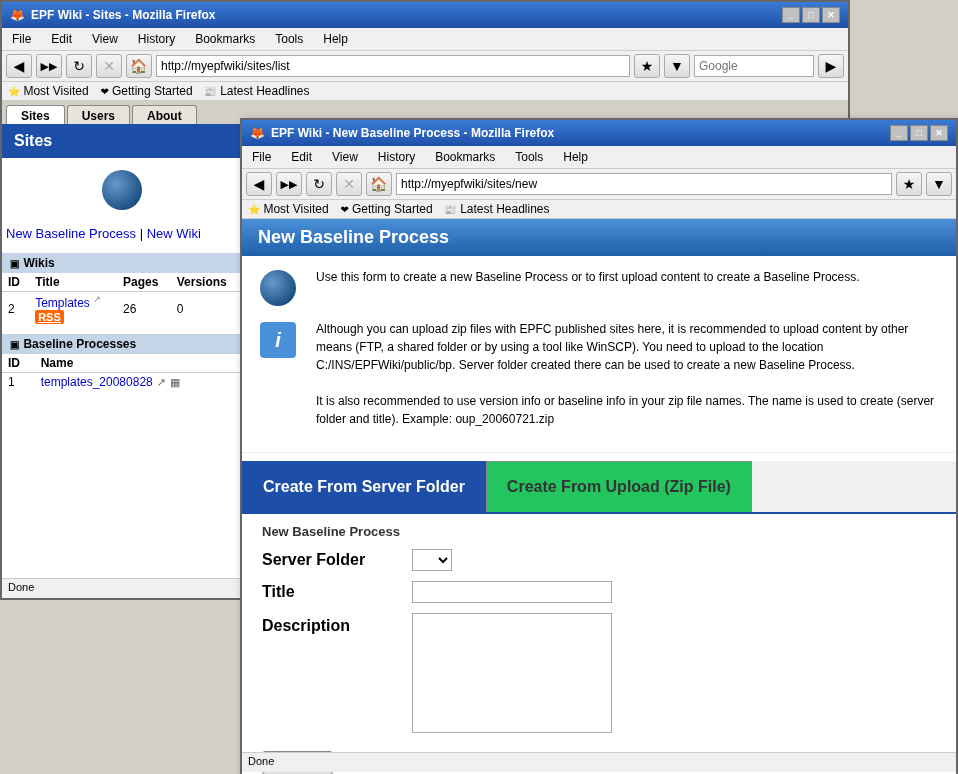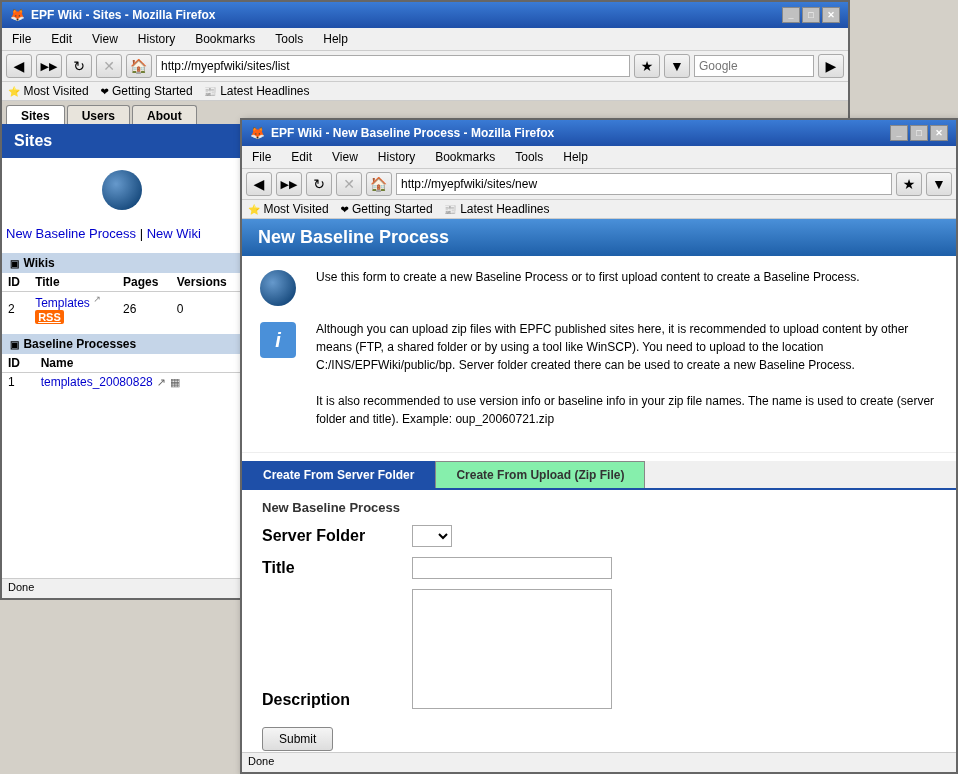--- a/index.html
+++ b/index.html
@@ -282,34 +282,34 @@
     .info-text { font-size: 12px; line-height: 1.5; }
 
     
     .tab-container {
       display: flex;
       padding: 0;
       background: #f0f0f0;
       margin-top: 8px;
     }
     .tab-btn {
-      padding: 6px 20px;
-      font-size: 12px;
+      padding: 16px 20px;
+      font-size: 16px;
       font-weight: bold;
       cursor: pointer;
       border: 1px solid #888;
       border-bottom: none;
     }
     .tab-btn.active {
       background: #1e4fa8;
       color: white;
       border-color: #1e4fa8;
     }
     .tab-btn.inactive {
-      background: #86efac;
+      background: #22c55e;
       color: #333;
     }
 
     .form-area {
       padding: 10px 20px;
       background: white;
       border-top: 2px solid #1e4fa8;
     }
     .form-subtitle {
       font-size: 13px;
@@ -335,21 +335,21 @@
     }
     .form-control-input {
       width: 200px;
       height: 22px;
       border: 1px solid #aaa;
       padding: 0 4px;
       font-size: 12px;
     }
     .form-row-top {
       display: flex;
-      align-items: flex-end;
+      align-items: flex-start;
       margin-bottom: 10px;
     }
     .form-control-textarea {
       width: 200px;
       height: 120px;
       border: 1px solid #aaa;
       padding: 4px;
       font-size: 12px;
       resize: none;
     }

